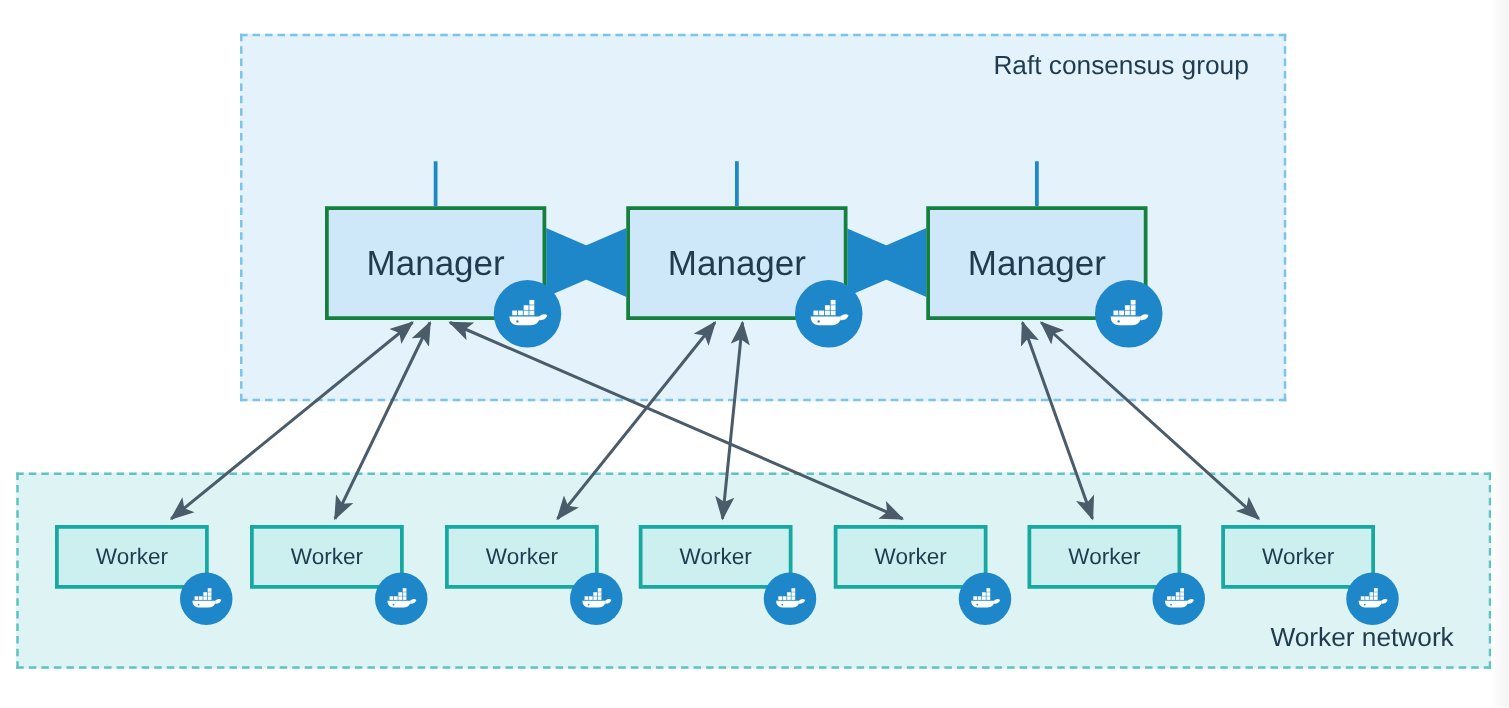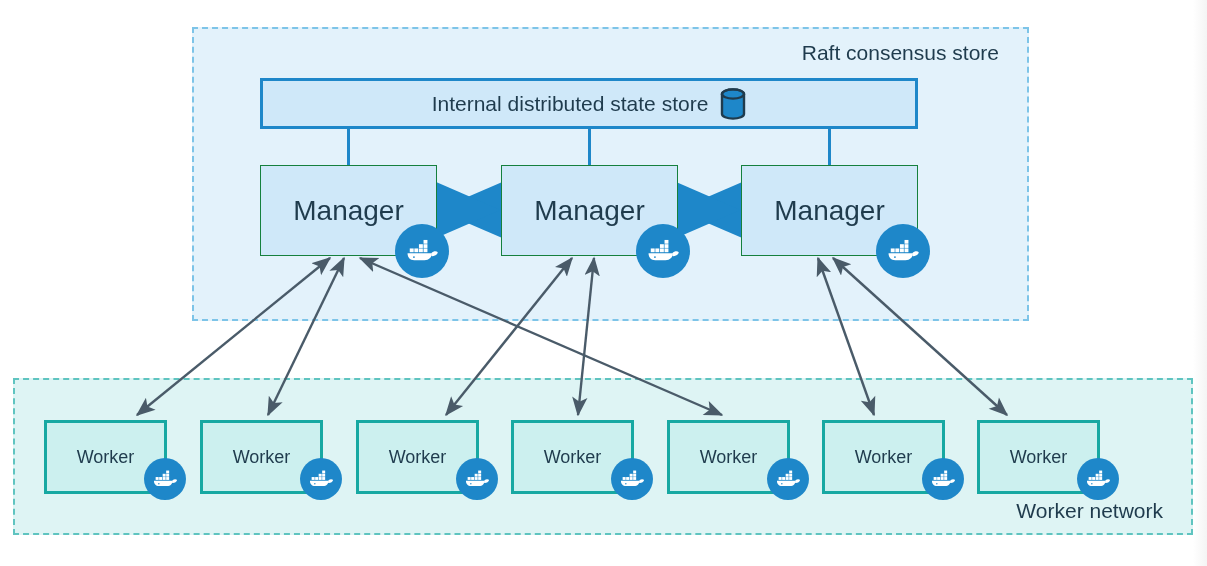--- a/index.html
+++ b/index.html
@@ -32,29 +32,29 @@
   .node{position:absolute;box-sizing:border-box;display:flex;
     align-items:center;justify-content:center;}
   .store-box{
     left:260px;top:78px;width:658px;height:51px;
     background:#cfe8f9;border:3px solid #1e87c9;
   }
   .store-inner{display:flex;align-items:center;gap:12px;}
   .store-text{font-size:21px;color:#1f3b4d;}
   .manager{
     width:177px;height:91px;top:165px;
-    background:#cfe8f9;border:1px solid #15803d;
+    background:#cfe8f9;border:3px solid #15803d;
     font-size:28px;color:#1f3b4d;
   }
   #manager-1{left:260px;}
   #manager-2{left:501px;}
   #manager-3{left:741px;}
 
   .worker{
-    width:123px;height:74px;top:420px;
+    width:123px;height:51px;top:420px;
     background:#ccf0ef;border:3px solid #17a8a2;
     font-size:18px;color:#1f3b4d;
   }
 
   
   .whale{position:absolute;width:54px;height:54px;border-radius:50%;
     background:#1e87c9;display:flex;align-items:center;justify-content:center;}
   .whale.small{width:42px;height:42px;}
   .whale svg{display:block;}
 
@@ -64,21 +64,21 @@
   
   #wires{position:absolute;left:0;top:0;width:1207px;height:566px;
     pointer-events:none;}
 </style>
 </head>
 <body>
 
 <div id="canvas">
 
   <div class="group" id="raft-group">
-    <div class="group-label" id="raft-label">Raft consensus store</div>
+    <div class="group-label" id="raft-label">Raft consensus group</div>
   </div>
 
   <div class="group" id="gossip-group">
     <div class="group-label" id="gossip-label">Worker network</div>
   </div>
 
   <svg id="wires" viewBox="0 0 1207 566">
     <defs>
       <marker id="ah" markerWidth="9" markerHeight="9" refX="7.4" refY="3.2" orient="auto" markerUnits="strokeWidth">
         <path d="M0,0 L8,3.2 L0,6.4 L1.8,3.2 Z" fill="#4a5b69"></path>
@@ -109,30 +109,20 @@
       <path d="M137,415 L330,258"></path>
       <path d="M268,415 L344,258"></path>
       <path d="M446,415 L572,258"></path>
       <path d="M578,415 L594,258"></path>
       <path d="M722,415 L360,258"></path>
       <path d="M874,415 L818,258"></path>
       <path d="M1007,415 L833,258"></path>
     </g>
   </svg>
 
-  <div class="node store-box">
-    <div class="store-inner">
-      <span class="store-text">Internal distributed state store</span>
-      <svg class="db-icon" viewBox="0 0 26 32">
-        <ellipse cx="13" cy="6" rx="11" ry="4.6" fill="#1e87c9" stroke="#1f3b4d" stroke-width="2.4"></ellipse>
-        <path d="M2,6 L2,26 A11,4.6 0 0 0 24,26 L24,6" fill="#1e87c9" stroke="#1f3b4d" stroke-width="2.4"></path>
-        <ellipse cx="13" cy="6" rx="11" ry="4.6" fill="none" stroke="#1f3b4d" stroke-width="2.4"></ellipse>
-      </svg>
-    </div>
-  </div>
 
   <div class="node manager" id="manager-1">
     <span>Manager</span>
   </div>
   <div class="node manager" id="manager-2">
     <span>Manager</span>
   </div>
   <div class="node manager" id="manager-3">
     <span>Manager</span>
   </div>

